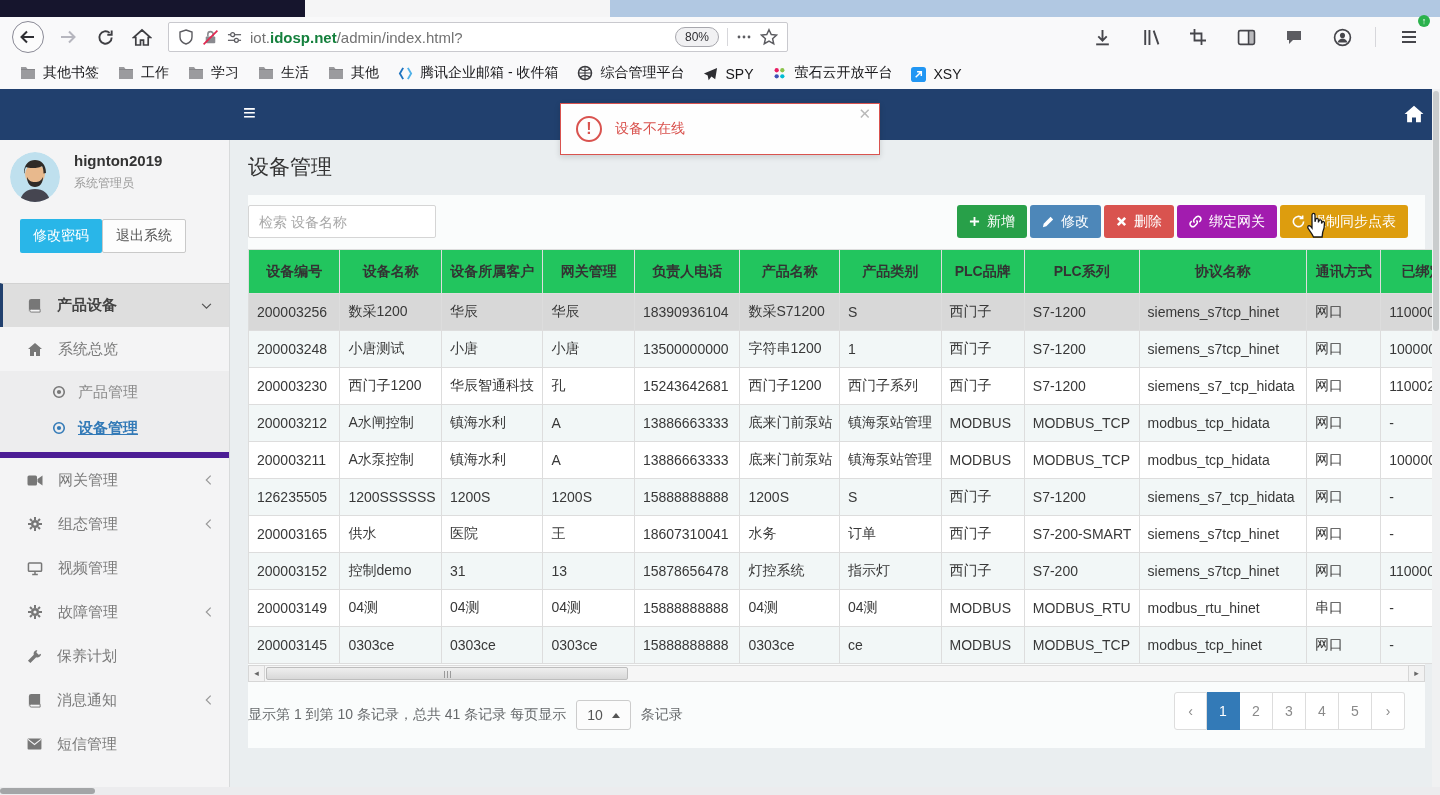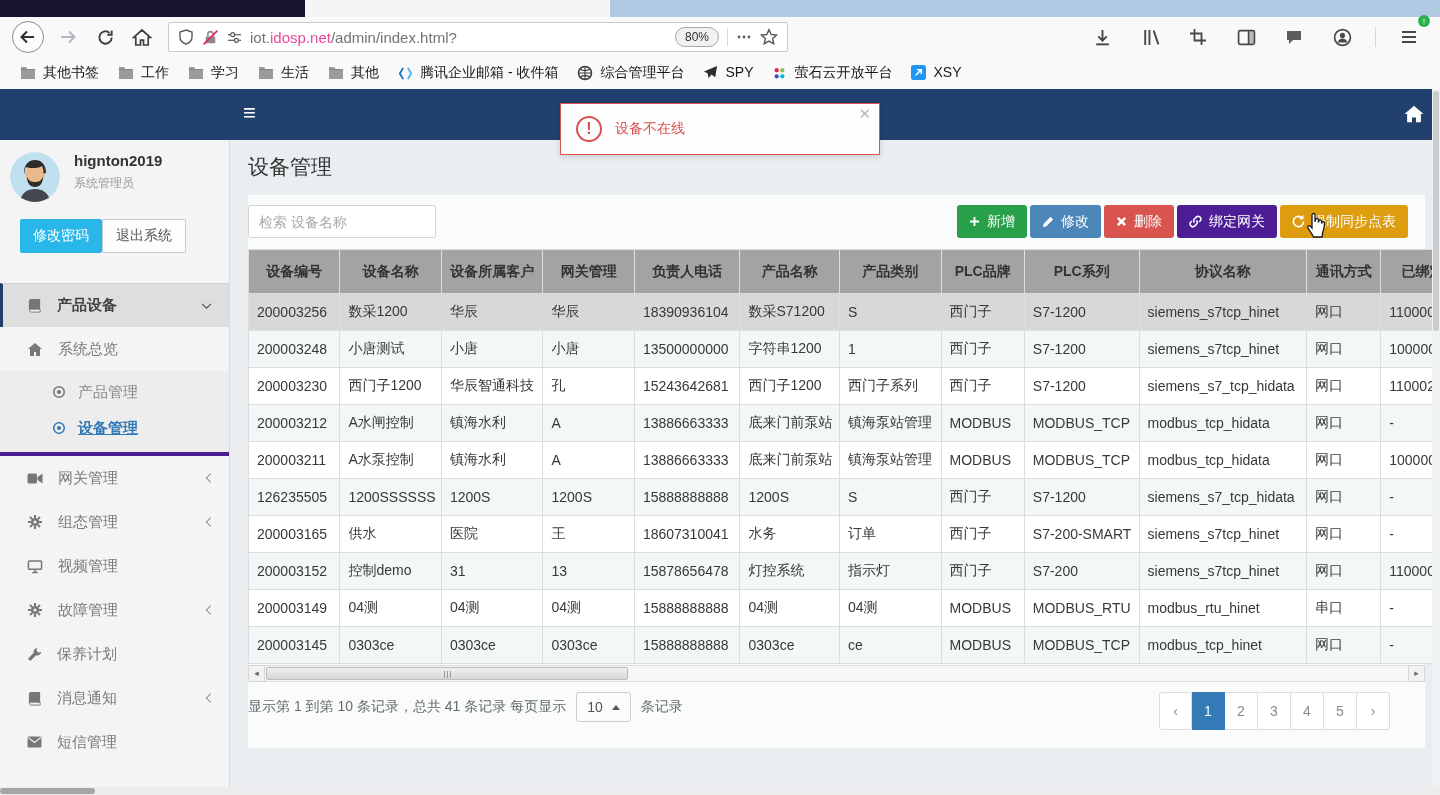--- a/index.html
+++ b/index.html
@@ -11,21 +11,21 @@
   .titlebar{position:absolute;top:0;left:0;width:1440px;height:17px;display:flex}
   .tb-dark{width:305px;background:#16152d}
   .tb-light{width:305px;background:#f5f5f6}
   .tb-blue{flex:1;background:#b1c8e2}
 
   
   .nav-toolbar{position:absolute;top:17px;left:0;width:1440px;height:40px;background:#f9f9fa;display:flex;align-items:center;padding:0 10px;gap:7px}
   .icon-btn{background:none;border:none;display:flex;align-items:center;justify-content:center;width:30px;height:32px;cursor:pointer}
   .urlbar{height:30px;width:620px;background:#fff;border:1px solid #c9c9ce;border-radius:2px;display:flex;align-items:center;padding:0 9px;gap:8px;margin-left:4px}
   .url-text{font-size:15px;flex:1;white-space:nowrap;overflow:hidden}
-  .u-gray{color:#737373}.u-dark{color:#ec4899;font-weight:normal}
+  .u-gray{color:#737373}.u-dark{color:#15803d;font-weight:bold}
   .zoom-pill{font-size:12px;color:#2f2f33;border:1px solid #a7a7ad;border-radius:10px;padding:2px 9px;background:#f1f1f3;white-space:nowrap}
   .u-sep{width:1px;height:18px;background:#d7d7db}
   .searchbox{height:30px;width:235px;border:1px solid #b9b9c1;border-radius:2px;background:#fff;display:flex;align-items:center;padding:0 9px;gap:9px;margin-left:10px}
   .searchbox input{border:none;outline:none;font-size:15px;width:100%;color:#0c0c0d;background:transparent}
   .searchbox input::placeholder{color:#8a8a8f}
   .tb-right{margin-left:auto;display:flex;align-items:center;gap:18px;padding-right:6px}
   .tb-sep{width:1px;height:20px;background:#d7d7db}
   .menu-wrap{position:relative}
   .badge-dot{position:absolute;top:-6px;right:-6px;width:12px;height:12px;border-radius:50%;background:#2bb24c;color:#fff;font-size:9px;line-height:12px;text-align:center;font-weight:bold}
 
@@ -50,52 +50,52 @@
   .avatar{width:50px;height:50px;border-radius:50%;overflow:hidden;flex:0 0 auto}
   .username{font-size:15px;font-weight:bold;color:#333}
   .role{font-size:12px;color:#9a9a9a;margin-top:6px}
   .user-actions{display:flex;padding:17px 0 0 20px}
   .btn-cyan{background:#29b6e8;color:#fff;border:none;padding:8px 13px;font-size:14px;border-radius:2px;cursor:pointer}
   .btn-ghost{background:#fdfdfd;color:#555;border:1px solid #c9c9c9;padding:7px 13px;font-size:14px;border-radius:2px;cursor:pointer}
   .menu{list-style:none;margin-top:30px}
   .menu-item{position:relative;height:44px;display:flex;align-items:center;padding-left:27px;gap:15px;color:#7a7a7a;font-size:15px;cursor:pointer}
   .menu-item.active{background:#dedede;border-left:3px solid #21406e;border-top:1px solid #d2d2d2;padding-left:24px;color:#444;font-weight:bold}
   .mi-chevron{position:absolute;right:17px;top:50%;transform:translateY(-50%)}
-  .submenu{list-style:none;background:#ededee;border-bottom:4px solid #4c1d95;padding:3px 0 6px}
+  .submenu{list-style:none;background:#ededee;border-bottom:6px solid #4c1d95;padding:3px 0 6px}
   .submenu-item{height:36px;display:flex;align-items:center;padding-left:52px;gap:12px;font-size:15px;color:#8b8b8b;cursor:pointer}
   .sub-icon{color:#777}
   .submenu-item.active{color:#337ab7}
   .submenu-item.active .sub-icon{color:#337ab7}
   .submenu-item.active .sub-label{text-decoration:underline;font-weight:bold}
 
   
   .content{position:absolute;top:51px;left:230px;width:1210px;height:655px;padding:13px 0 0 18px}
   .page-title{font-size:21px;font-weight:500;color:#333}
   .panel{margin-top:14px;width:1177px;background:#fafcfc;padding:10px 0 18px;position:relative}
   .panel-toolbar{display:flex;align-items:center;height:33px;margin-bottom:11px;padding-right:17px}
   .table-search{width:188px;height:33px;border:1px solid #d5d5d5;border-radius:2px;padding:0 10px;font-size:14px;color:#333;background:#fff;outline:none}
   .table-search::placeholder{color:#a9a9a9}
   .btn-group{margin-left:auto;display:flex}
   .abtn{display:inline-flex;align-items:center;gap:7px;height:33px;padding:0 12px;color:#fff;font-size:14px;border:none;border-radius:3px;margin-left:3px;cursor:pointer;white-space:nowrap}
 
   .table-wrap{width:1184px;overflow:hidden}
   table{border-collapse:collapse;table-layout:fixed;width:1245px;background:#fff}
   th,td{border:1px solid #ddd;white-space:nowrap;overflow:hidden}
-  th{height:44px;font-size:14px;color:#333;text-align:center;background:#a3a3a3;font-weight:bold;padding:0 4px}
+  th{height:44px;font-size:14px;color:#333;text-align:center;background:#22c55e;font-weight:bold;padding:0 4px}
   td{height:37px;font-size:14px;color:#383838;padding:0 8px;background:#fff}
   tr.striped td{background:#f2f7f7}
   tr.selected td{background:#d8d8d8}
 
   .hscroll{width:1177px;height:17px;display:flex;margin-top:1px}
   .hs-arrow{width:17px;height:17px;background:#f2f2f2;border:1px solid #d6d6d6;font-size:9px;color:#666;text-align:center;line-height:15px;flex:0 0 auto;cursor:pointer}
   .hs-track{flex:1;background:#f6f6f6;border-top:1px solid #dcdcdc;border-bottom:1px solid #dcdcdc;position:relative}
   .hs-thumb{position:absolute;left:1px;top:1px;height:13px;width:362px;background:linear-gradient(#efefef,#d8d8d8);border:1px solid #bdbdbd;border-radius:2px;cursor:grab}
   .grip{position:absolute;left:50%;top:3px;width:1px;height:7px;background:#9a9a9a;box-shadow:-3px 0 #9a9a9a,3px 0 #9a9a9a}
 
-  .pagination-row{display:flex;align-items:flex-start;margin-top:10px;padding-right:35px}
+  .pagination-row{display:flex;align-items:flex-end;margin-top:10px;padding-right:20px}
   .page-info{font-size:14px;color:#676a6c;display:flex;align-items:center;gap:4px}
   .page-size{display:inline-flex;align-items:center;gap:9px;border:1px solid #ccc;border-radius:3px;background:#fcfcfc;padding:6px 10px;font-size:14px;color:#555;margin:0 6px;cursor:pointer}
   .caret-up{width:0;height:0;border-left:4px solid transparent;border-right:4px solid transparent;border-bottom:5px solid #555}
   .pager{margin-left:auto;display:flex;list-style:none}
   .pager li{min-width:33px;height:38px;border:1px solid #ddd;border-left:none;background:#fff;color:#8a8a8a;font-size:14px;display:flex;align-items:center;justify-content:center;cursor:pointer;padding:0 6px}
   .pager li:first-child{border-left:1px solid #ddd;border-radius:3px 0 0 3px}
   .pager li:last-child{border-radius:0 3px 3px 0}
   .pager li.active{background:#337ab7;border-color:#337ab7;color:#fff}
 
   
@@ -222,21 +222,21 @@
     <span class="icon-btn menu-wrap">
       <svg width="18" height="18" viewBox="0 0 18 18">
           <path d="M2 4h14M2 9h14M2 14h14" stroke="#46464b" stroke-width="1.8"></path>
         </svg>
       <span class="badge-dot">↑</span>
     </span>
   </div>
 </div>
 
 <div class="bookmarks-bar">
-  <div id="bookmarks-list" style="display:flex;align-items:flex-start;gap:3px">
+  <div id="bookmarks-list" style="display:flex;align-items:flex-end;gap:3px">
       <button class="bookmark">
         <span class="bm-icon">
           <svg width="16" height="14" viewBox="0 0 16 14">
             <path d="M1 1h5l1.5 2H15v10H1z" fill="#9b9b9e"></path>
             <path d="M1 3.5h14" stroke="#86868a" stroke-width="1"></path>
           </svg>
         </span>
         <span class="bm-label">其他书签</span>
       </button>
       <button class="bookmark">
@@ -531,21 +531,21 @@
               <span class="abtn-label">修改</span>
             </button>
             <button class="abtn" style="background: rgb(217, 83, 79);">
               <span class="abtn-icon">
                 <svg width="11" height="11" viewBox="0 0 12 12">
                   <path d="M1 3l2-2 3 3 3-3 2 2-3 3 3 3-2 2-3-3-3 3-2-2 3-3z" fill="#fff"></path>
                 </svg>
               </span>
               <span class="abtn-label">删除</span>
             </button>
-            <button class="abtn" style="background: #4c1d95;">
+            <button class="abtn" style="background: #a21caf;">
               <span class="abtn-icon">
                 <svg width="13" height="13" viewBox="0 0 14 14">
                   <path d="M6 8.2a3 3 0 0 1 0-4.2l2-2a3 3 0 0 1 4.2 4.2L11 7.4M8 5.8a3 3 0 0 1 0 4.2l-2 2A3 3 0 0 1 1.8 7.8L3 6.6" stroke="#fff" stroke-width="1.6" fill="none"></path>
                 </svg>
               </span>
               <span class="abtn-label">绑定网关</span>
             </button>
             <button class="abtn" style="background: rgb(221, 157, 14);">
               <span class="abtn-icon">
                 <svg width="13" height="13" viewBox="0 0 14 14">

